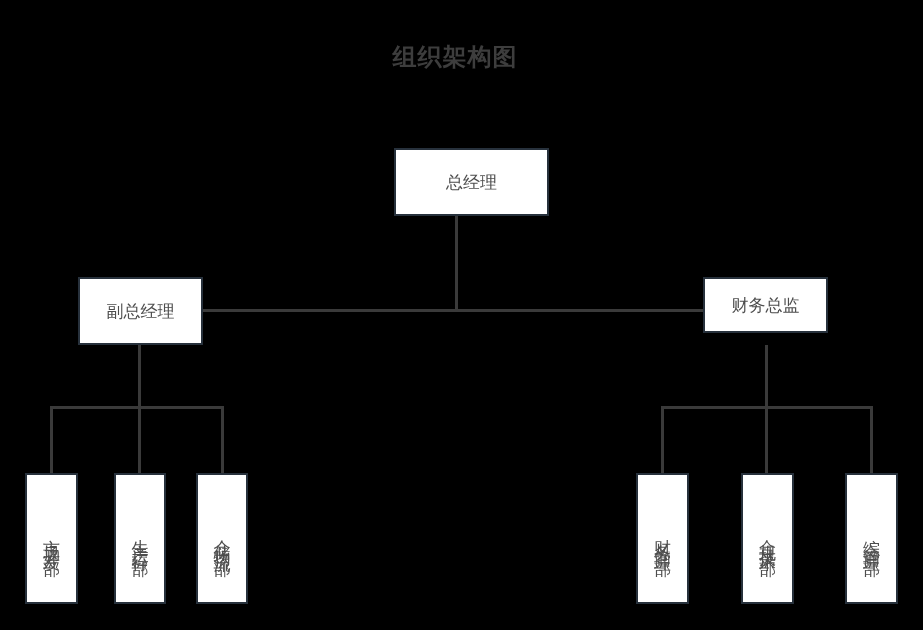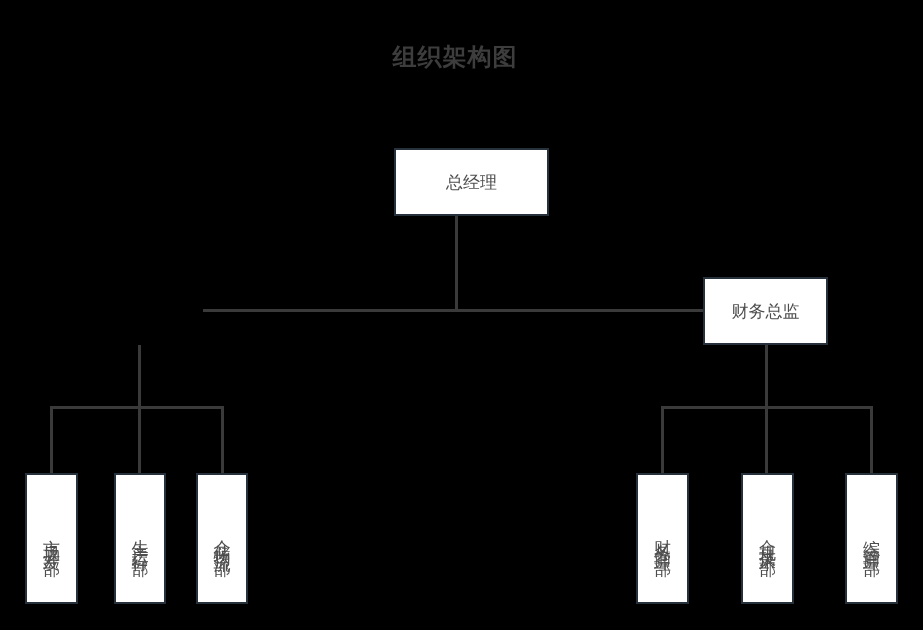--- a/index.html
+++ b/index.html
@@ -39,21 +39,21 @@
     text-orientation: upright;
     letter-spacing: 5px;
   }
   .line {
     position: absolute;
     background: var(--connector, #3a3a3a);
   }
   
   .n-gm  { left: 378px; top: 148px; width: 155px; height: 68px; margin-left: 16px; }
   .n-dgm { left:  78px; top: 277px; width: 125px; height: 68px; }
-  .n-fd  { left: 703px; top: 277px; width: 125px; height: 68px; }
+  .n-fd  { left: 703px; top: 277px; width: 125px; height: 56px; }
   .n-d1  { left:  25px; top: 473px; width: 53px; height: 131px; }
   .n-d2  { left: 114px; top: 473px; width: 52px; height: 131px; }
   .n-d3  { left: 196px; top: 473px; width: 52px; height: 131px; }
   .n-d4  { left: 636px; top: 473px; width: 53px; height: 131px; }
   .n-d5  { left: 741px; top: 473px; width: 53px; height: 131px; }
   .n-d6  { left: 845px; top: 473px; width: 53px; height: 131px; }
   
   .l-gm-down    { left: 455px; top: 216px; width: 3px;  height: 95px; }
   .l-main-h     { left: 203px; top: 309px; width: 500px; height: 3px; }
   .l-dgm-down   { left: 138px; top: 345px; width: 3px;  height: 128px; }
@@ -80,20 +80,23 @@
   <div class="line l-drop-d3"></div>
   <div class="line l-fd-down"></div>
   <div class="line l-right-h"></div>
   <div class="line l-drop-d4"></div>
   <div class="line l-drop-d6"></div>
 
   <div class="node n-gm">
     <span class="label">总经理</span>
   </div>
 
+  <div class="node n-dgm">
+    <span class="label">副总经理</span>
+  </div>
   <div class="node n-fd">
     <span class="label">财务总监</span>
   </div>
 
   <div class="node vertical n-d1">
     <span class="label">市场开发部</span>
   </div>
   <div class="node vertical n-d2">
     <span class="label">生产运行部</span>
   </div>

